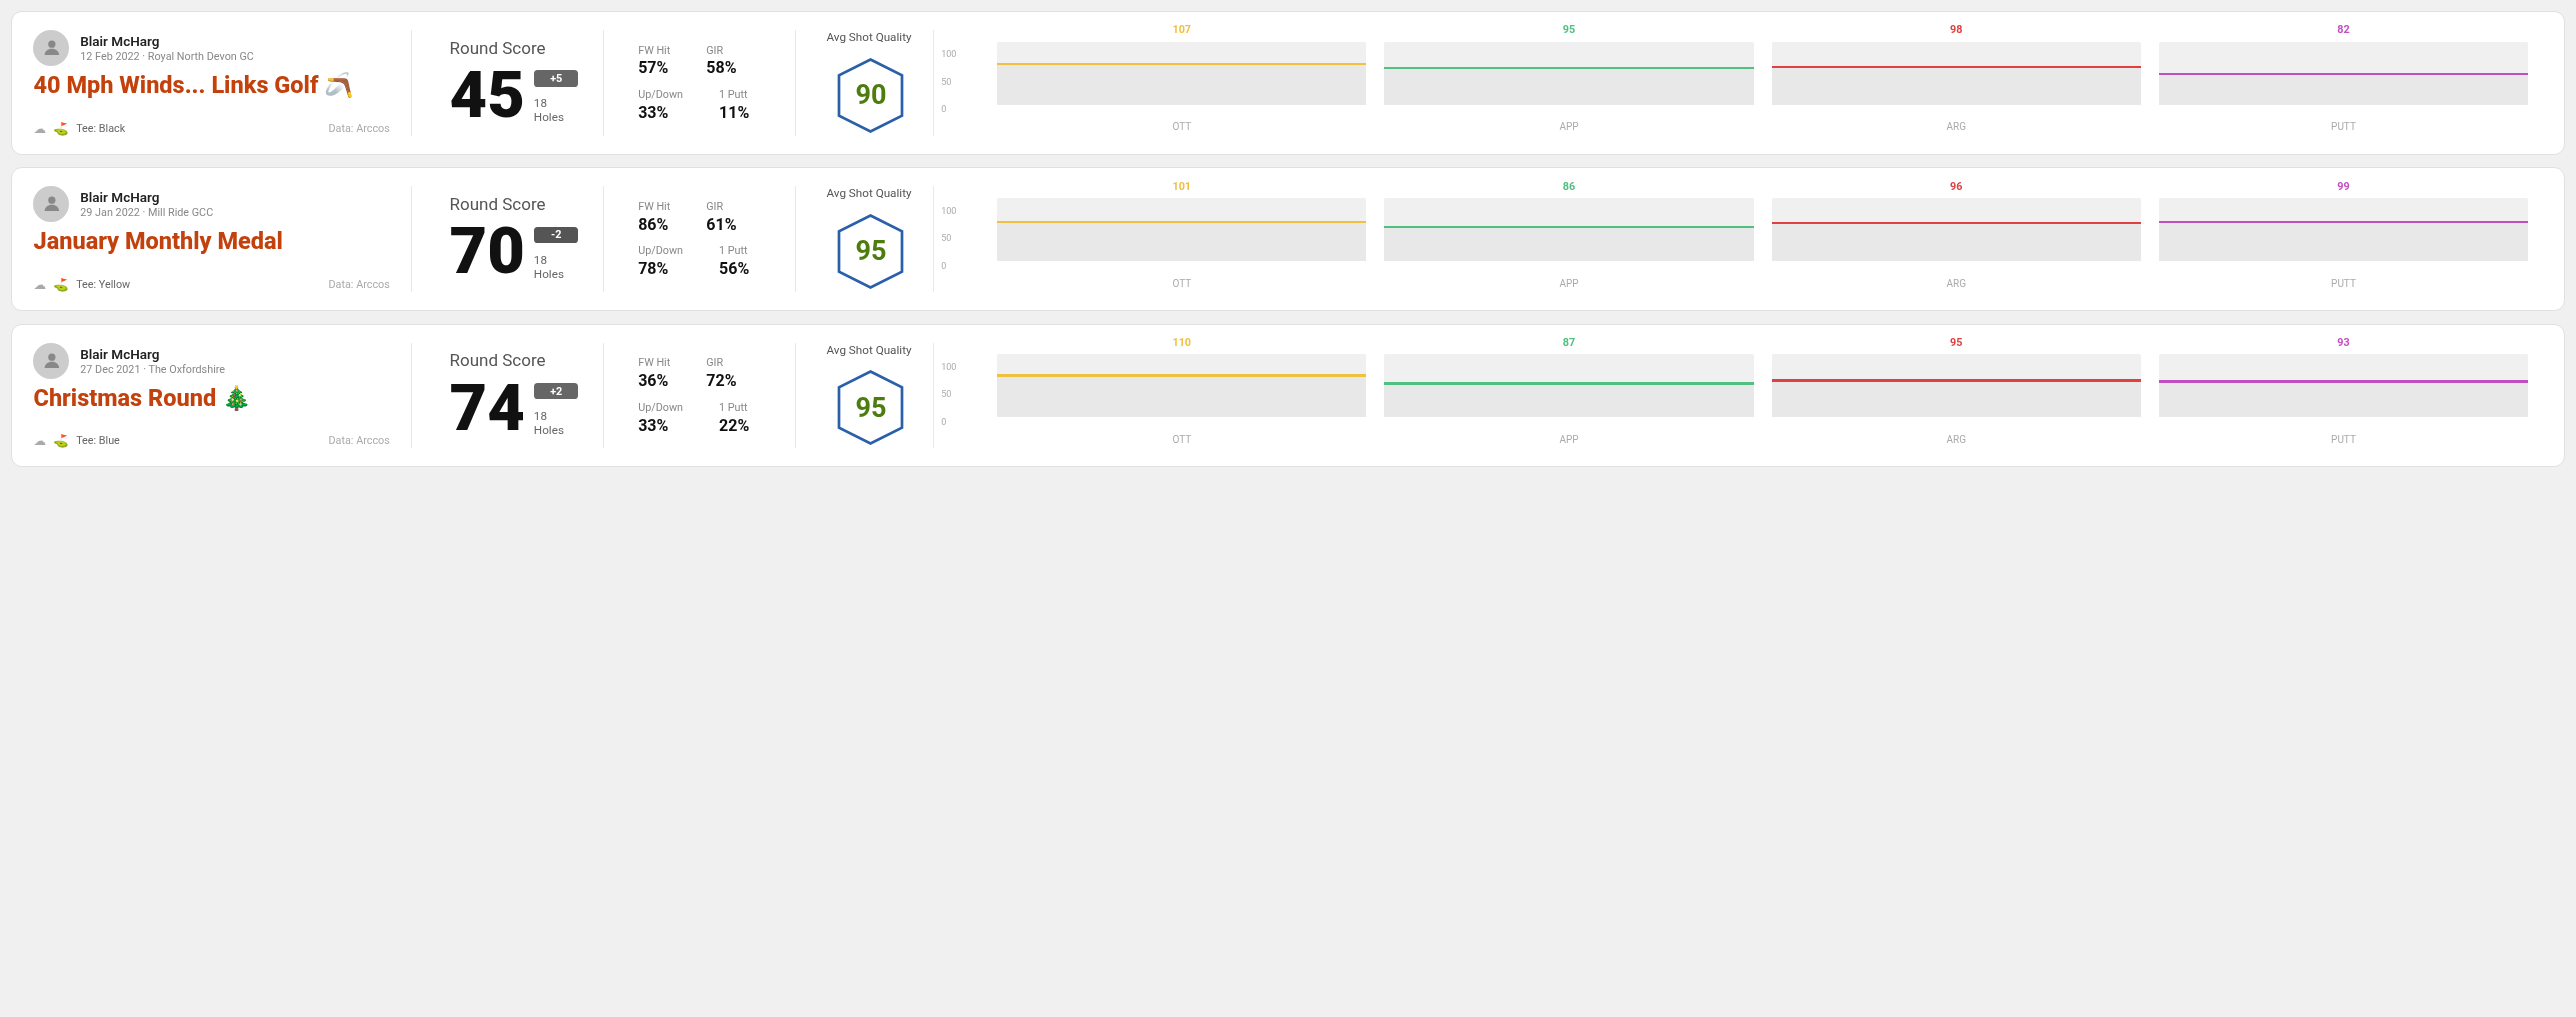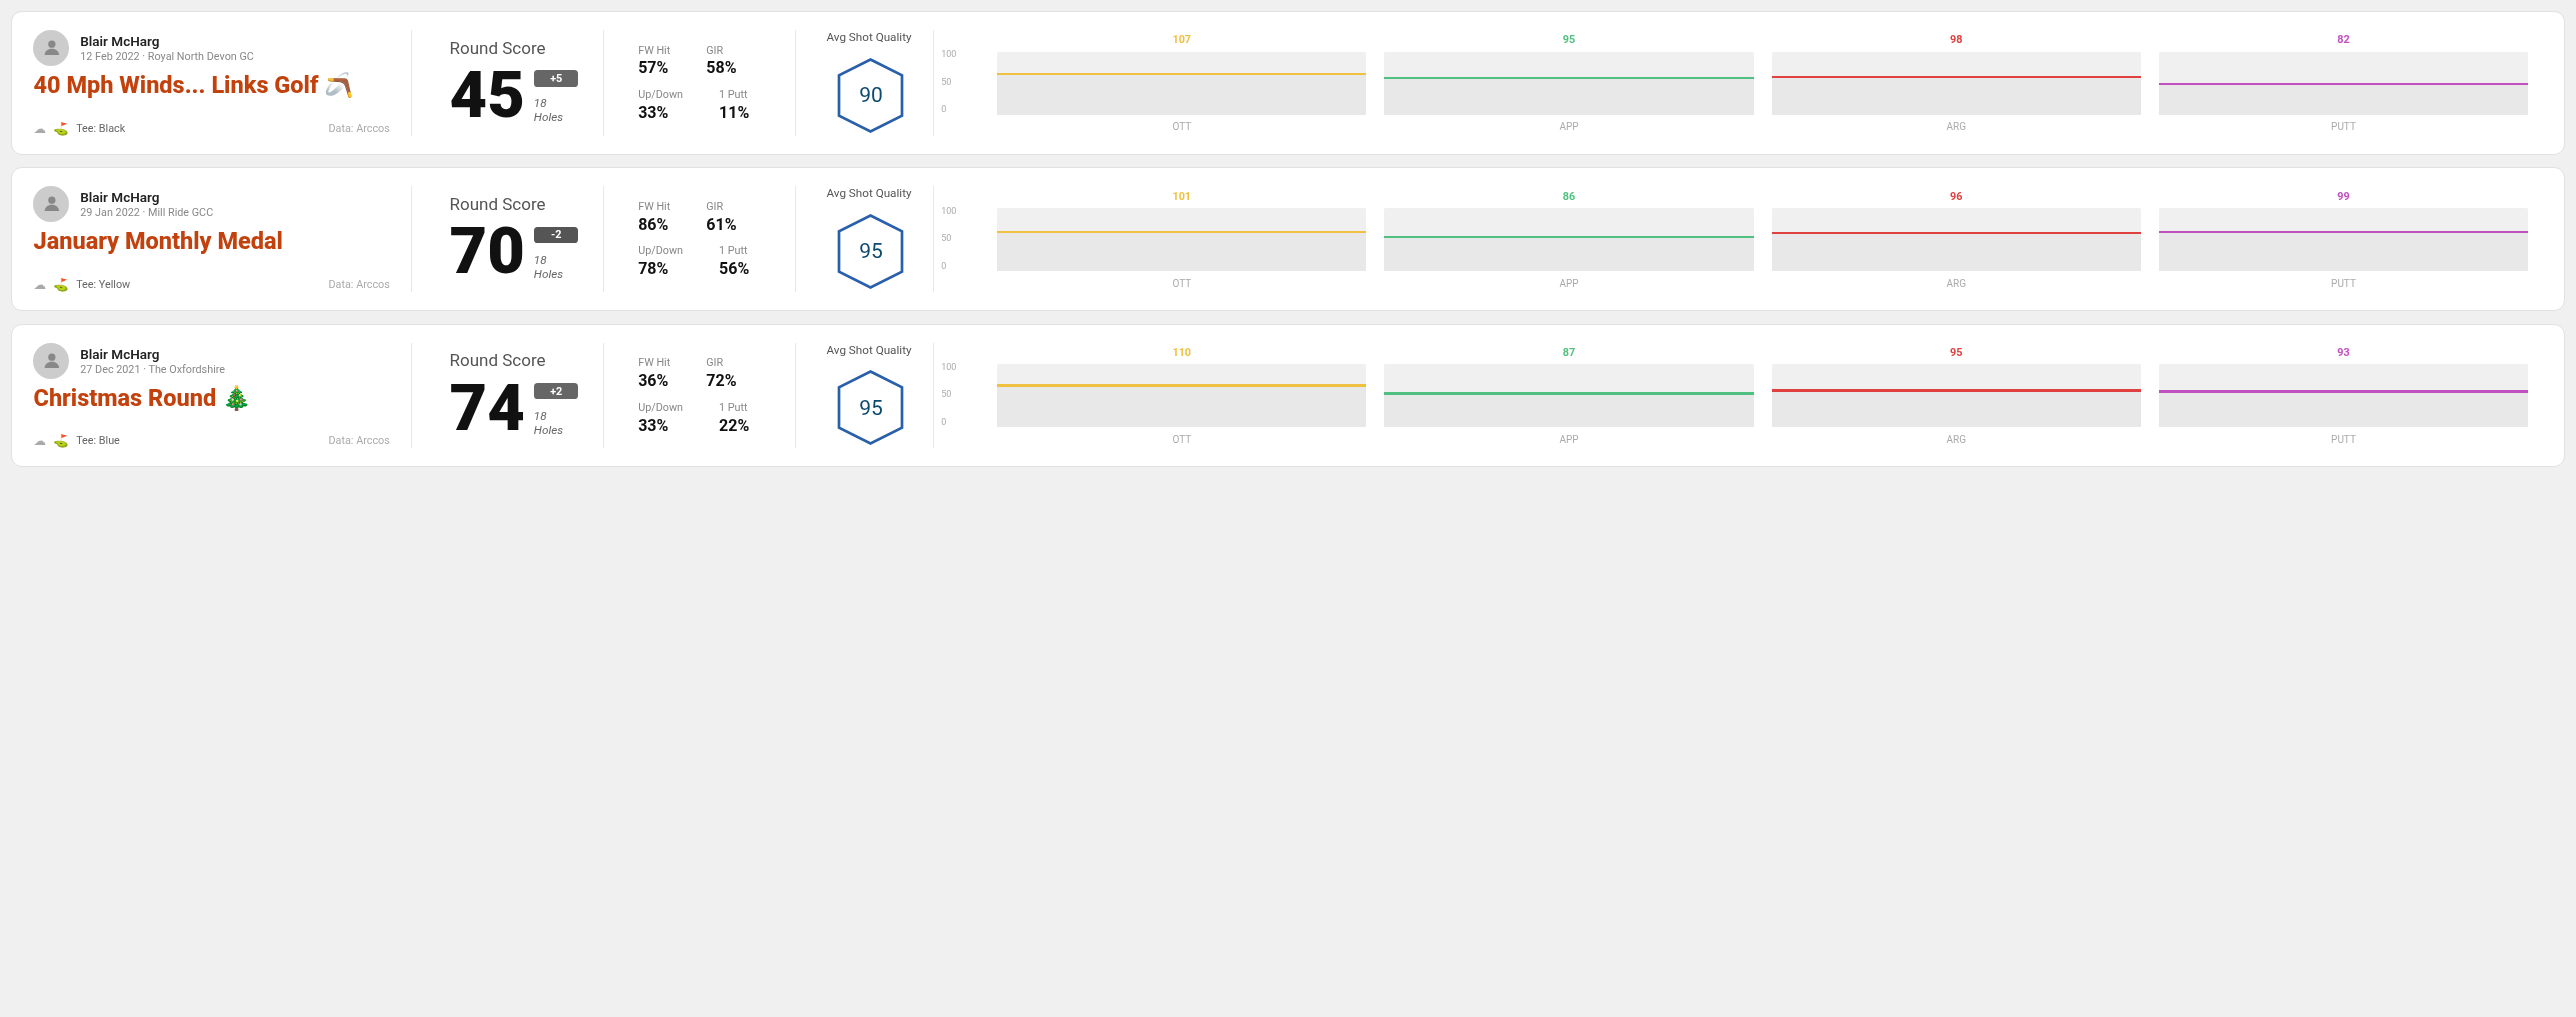--- a/index.html
+++ b/index.html
@@ -142,21 +142,20 @@
       margin-bottom: 3.6px;
     }
 
     .score-badge.positive { background: #666; }
     .score-badge.negative { background: #555; }
 
     .holes-label {
       font-size: 11.7px;
       color: #666;
       margin-top: 6px;
-      font-style: italic;
     }
 
     .score-meta {
       display: flex;
       flex-direction: column;
       justify-content: flex-end;
       padding-bottom: 3.6px;
     }
 
     
@@ -221,23 +220,23 @@
     }
 
     .hexagon svg {
       position: absolute;
       top: 0; left: 0;
       width: 100%;
       height: 100%;
     }
 
     .hexagon-score {
-      font-size: 21px;
-      font-weight: 400;
-      color: #0c4a6e;
+      font-size: 27px;
+      font-weight: 700;
+      color: #4d7c0f;
       position: relative;
       z-index: 1;
     }
 
     
     .card-chart {
       flex: 1;
       padding: 0 14.4px 0 21.7px;
       display: flex;
       flex-direction: column;
@@ -286,21 +285,21 @@
       position: absolute;
       left: 0;
       right: 0;
       height: 2.3px;
       top: 0;
     }
 
     .bar-axis-label {
       font-size: 10px;
       color: #aaa;
-      margin-top: 3px;
+      margin-top: 13px;
     }
 
     .chart-y-labels {
       position: absolute;
       left: -27px;
       top: 16px;
       bottom: 18px;
       display: flex;
       flex-direction: column;
       justify-content: space-between;

